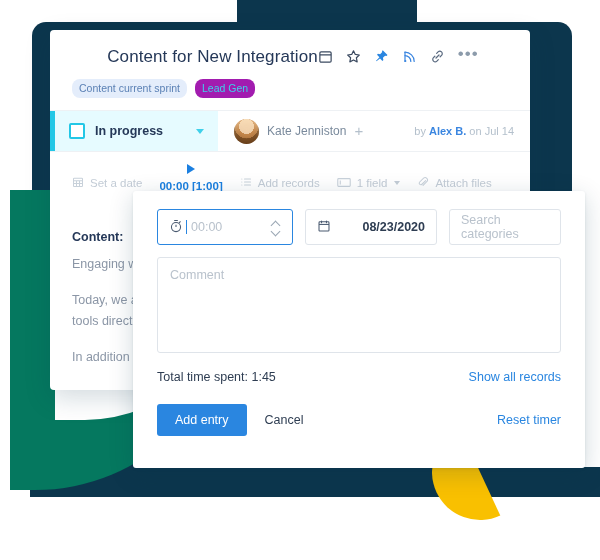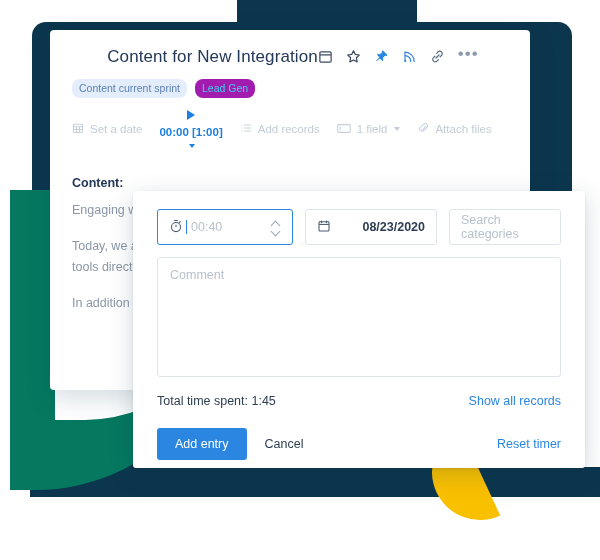--- a/index.html
+++ b/index.html
@@ -183,21 +183,21 @@
   .spin i::before {
     content: ""; position: absolute; left: 0; top: 1px; width: 6px; height: 6px;
     border-left: 1.2px solid #9aa6b3; border-top: 1.2px solid #9aa6b3;
     transform: rotate(45deg);
   }
   .spin i.dn::before { transform: rotate(225deg); top: -1px; }
   .date-val { color: #2e3d52; font-weight: bold; font-size: 12.5px; }
   .cat-ph { color: #b9c2cc; }
 
   .comment-box {
-    margin-top: 12px; height: 120px; border: 1px solid #dfe4ea; border-radius: 3px;
+    margin-top: 12px; height: 96px; border: 1px solid #dfe4ea; border-radius: 3px;
     padding: 10px 12px; color: #b9c2cc; font-size: 12.5px;
   }
   .totals-row {
     display: flex; align-items: center; justify-content: space-between;
     margin-top: 17px; font-size: 12.5px;
   }
   .total-text { color: #2e3d52; }
   .link-blue { color: #2a86e0; cursor: pointer; }
   .actions-row { display: flex; align-items: center; margin-top: 20px; gap: 18px; }
   .btn-primary {
@@ -264,20 +264,33 @@
           <span class="hic dots">•••</span>
         </div>
       </div>
 
       <div class="tag-row">
         <span class="tag tag-a">Content current sprint</span>
         <span class="tag tag-b">Lead Gen</span>
       </div>
     </div>
 
+    <div class="status-row">
+      <div class="status-left">
+        <span class="status-box"></span>
+        <span class="status-label">In progress</span>
+        <span class="caret-down"></span>
+      </div>
+      <div class="status-right">
+        <span class="avatar"></span>
+        <span class="assignee">Kate Jenniston</span>
+        <span class="plus-add">+</span>
+        <span class="byline"><span>by </span><b>Alex B.</b><span> on Jul 14</span></span>
+      </div>
+    </div>
 
     <div class="toolbar">
       <div class="tb-item">
         <span>
           <svg width="12" height="12" viewBox="0 0 16 16" fill="none" stroke="#c8d1da" stroke-width="1.4">
             <rect x="2" y="3" width="12" height="11" rx="1"></rect>
               <path d="M2 6.4h12M6 6.4v7.6M10 6.4v7.6M2 10h12"></path>
           </svg>
         </span>
         <span>Set a date</span>
@@ -338,21 +351,21 @@
 
       <div class="fld fld-timer">
         <span>
           <svg width="14" height="14" viewBox="0 0 16 16" fill="none" stroke="#4a5a70" stroke-width="1.2">
             <circle cx="8" cy="9.2" r="5.2"></circle>
               <path d="M8 9.2V6.6"></path>
             <path d="M6.4 1.8h3.2" stroke-linecap="round"></path>
               <path d="M11.8 4.2l1.1-1.1" stroke-linecap="round"></path>
           </svg>
         </span>
-        <span class="timer-val">00:40</span>
+        <span class="timer-val">00:00</span>
         <span class="spin">
           <i></i>
             <i class="dn"></i>
         </span>
       </div>
 
       <div class="fld fld-date">
         <span>
           <svg width="14" height="14" viewBox="0 0 16 16" fill="none" stroke="#4a5a70" stroke-width="1.2">
             <rect x="2.3" y="3.2" width="11.4" height="10.6" rx="1"></rect>

